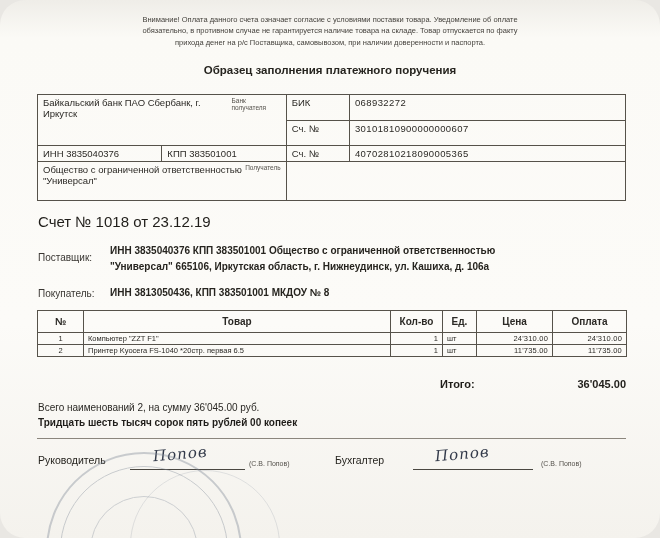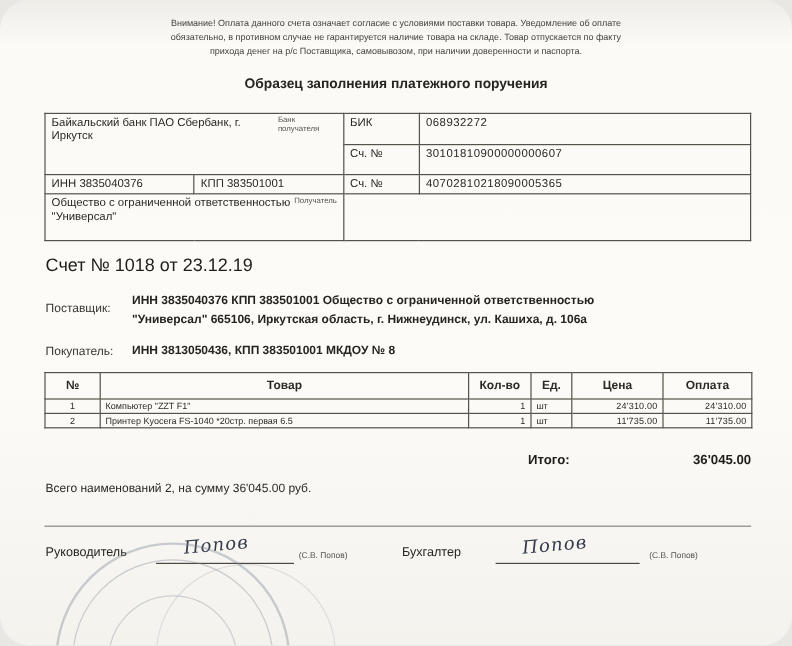--- a/index.html
+++ b/index.html
@@ -165,20 +165,21 @@
     </tr>
   </tbody>
     </table>
 
   <div class="total-row">
     <span>Итого:</span>
     <span>36'045.00</span>
   </div>
 
   <div class="summary-line">Всего наименований 2, на сумму 36'045.00 руб.</div>
+  <div class="amount-words">Тридцать шесть тысяч сорок пять рублей 00 копеек</div>
 
   <div class="divider"></div>
 
   <div class="sig-block sig-director">
     <span class="sig-label">Руководитель</span>
     <span class="sig-line"></span>
     <span class="sig-script">Попов</span>
     <span class="sig-name">(С.В. Попов)</span>
   </div>
 

